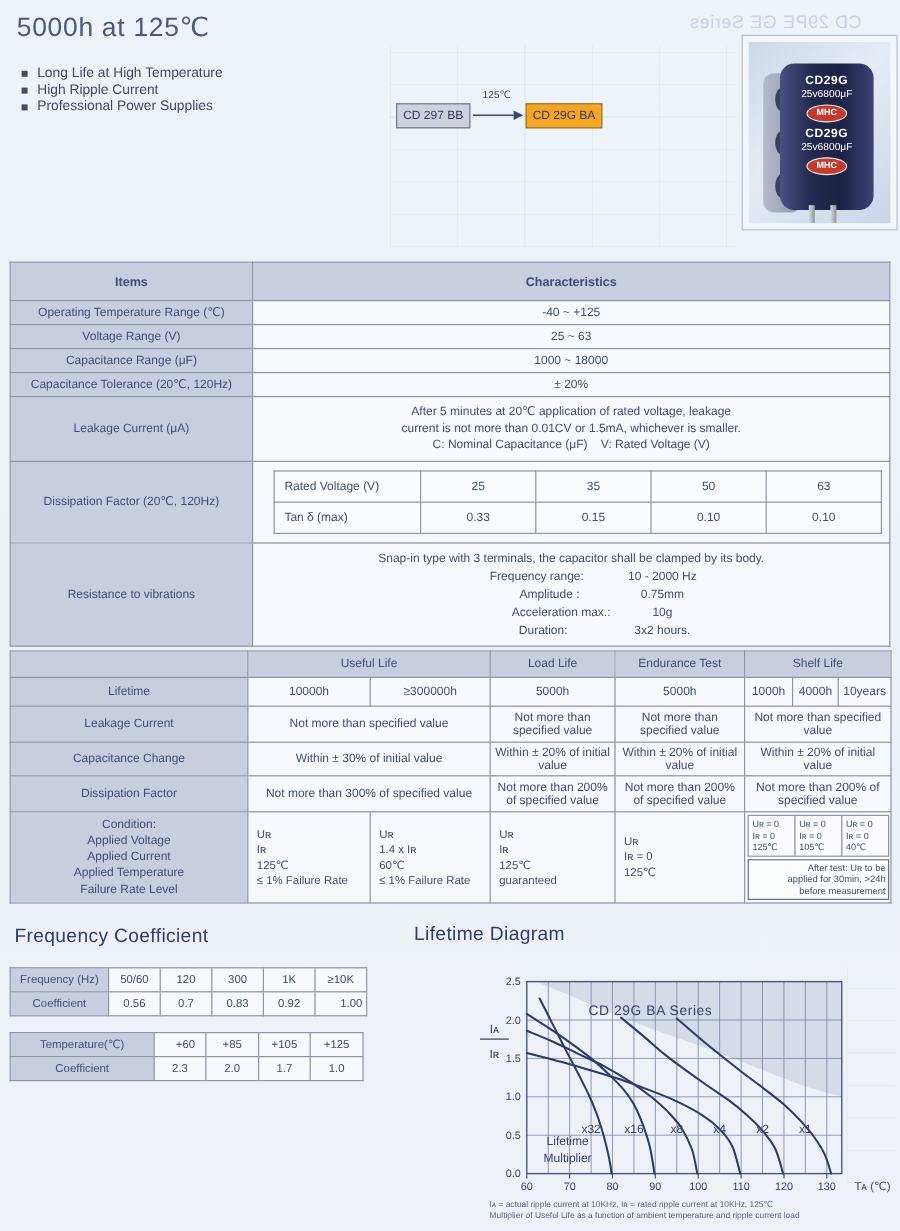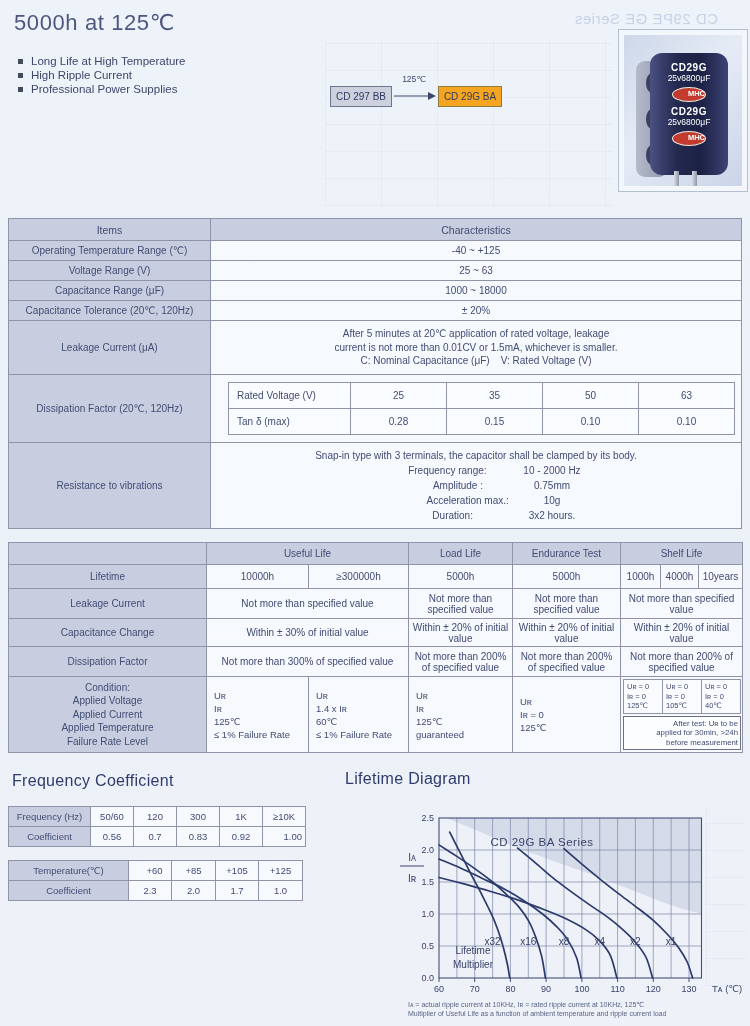--- a/index.html
+++ b/index.html
@@ -23,21 +23,21 @@
   .flow-cond{position:absolute;left:392px;top:74px;width:44px;text-align:center;font-size:8.5px;color:#3e486b;}
   .flow-arrow{position:absolute;left:392px;top:88px;}
   
   .photo-frame{position:absolute;left:618px;top:29px;width:130px;height:163px;background:#f3f6fa;border:1px solid #b6bfd1;box-sizing:border-box;padding:5px;}
   .photo-bg{position:relative;width:118px;height:151px;background:linear-gradient(135deg,#cdd7e9 0%,#e6ecf6 45%,#c9d4e8 100%);overflow:hidden;}
   .cap-back{position:absolute;left:12px;top:26px;width:32px;height:116px;border-radius:9px;background:linear-gradient(90deg,#b4bac9,#8f97ad);}
   .hole{position:absolute;left:10px;width:12px;height:20px;border-radius:50%;background:#3b405f;}
   .cap-front{position:absolute;left:26px;top:18px;width:78px;height:122px;border-radius:12px;background:linear-gradient(90deg,#4a5082 0%,#23284e 35%,#1c2145 65%,#3d4374 100%);text-align:center;color:#fff;}
   .cap-line1{margin-top:9px;font-size:10px;font-weight:bold;letter-spacing:.5px;}
   .cap-line2{font-size:8.5px;}
-  .cap-logo{width:32px;height:13px;margin:4px auto 2px auto;background:#c23b2e;border:1px solid #efe9e2;border-radius:50%;color:#fff;font-size:7.5px;font-weight:bold;line-height:12px;text-align:right;}
+  .cap-logo{width:32px;height:13px;margin:4px auto 2px auto;background:#c23b2e;border:1px solid #efe9e2;border-radius:50%;color:#fff;font-size:7.5px;font-weight:bold;line-height:12px;}
   .lead{position:absolute;top:136px;width:5px;height:15px;background:linear-gradient(90deg,#d7dbe3,#8e95a7);}
   
   table.dt{border-collapse:collapse;table-layout:fixed;position:absolute;border:1.5px solid #6a7187;}
   table.dt td{border:1px solid #8e95a9;font-size:10px;color:#414c74;text-align:center;vertical-align:middle;padding:1px 3px;overflow:hidden;box-sizing:border-box;}
   td.shade{background:#c8cee0;}
   td.plain{background:rgba(250,252,255,0.75);}
   td.tl{text-align:left;padding-left:6px;}
   .leak-lines div{line-height:13.5px;white-space:pre-wrap;}
   table.inner{border-collapse:collapse;table-layout:fixed;margin-left:14px;width:506px;border:1.2px solid #6a7187;}
   table.inner td{border:1px solid #8e95a9;height:26px;font-size:10px;color:#414c74;background:rgba(250,252,255,0.8);}
@@ -108,21 +108,21 @@
       <div class="lead" style="left:68px;"></div>
     </div>
   </div>
 
   <table class="dt" style="left:8px;top:218px;width:734px;">
     <colgroup>
         <col style="width:202px;">
         <col>
       </colgroup>
     <tbody>
-        <tr style="height:22px;">
+        <tr style="height:32px;font-weight:bold;">
       <td class="shade" style="font-size:10.5px;">Items</td>
       <td class="shade" style="font-size:10.5px;">Characteristics</td>
     </tr>
     <tr style="height:20px;">
       <td class="shade">Operating Temperature Range (℃)</td>
       <td class="plain">-40 ~ +125</td>
     </tr>
     <tr style="height:20px;">
       <td class="shade">Voltage Range (V)</td>
       <td class="plain">25 ~ 63</td>
@@ -157,21 +157,21 @@
           <tbody>
                 <tr>
             <td class="lab">Rated Voltage (V)</td>
             <td>25</td>
             <td>35</td>
             <td>50</td>
             <td>63</td>
           </tr>
           <tr>
             <td class="lab">Tan δ (max)</td>
-            <td>0.28</td>
+            <td>0.33</td>
             <td>0.15</td>
             <td>0.10</td>
             <td>0.10</td>
           </tr>
         </tbody>
             </table>
       </td>
     </tr>
     <tr style="height:86px;">
       <td class="shade">Resistance to vibrations</td>

